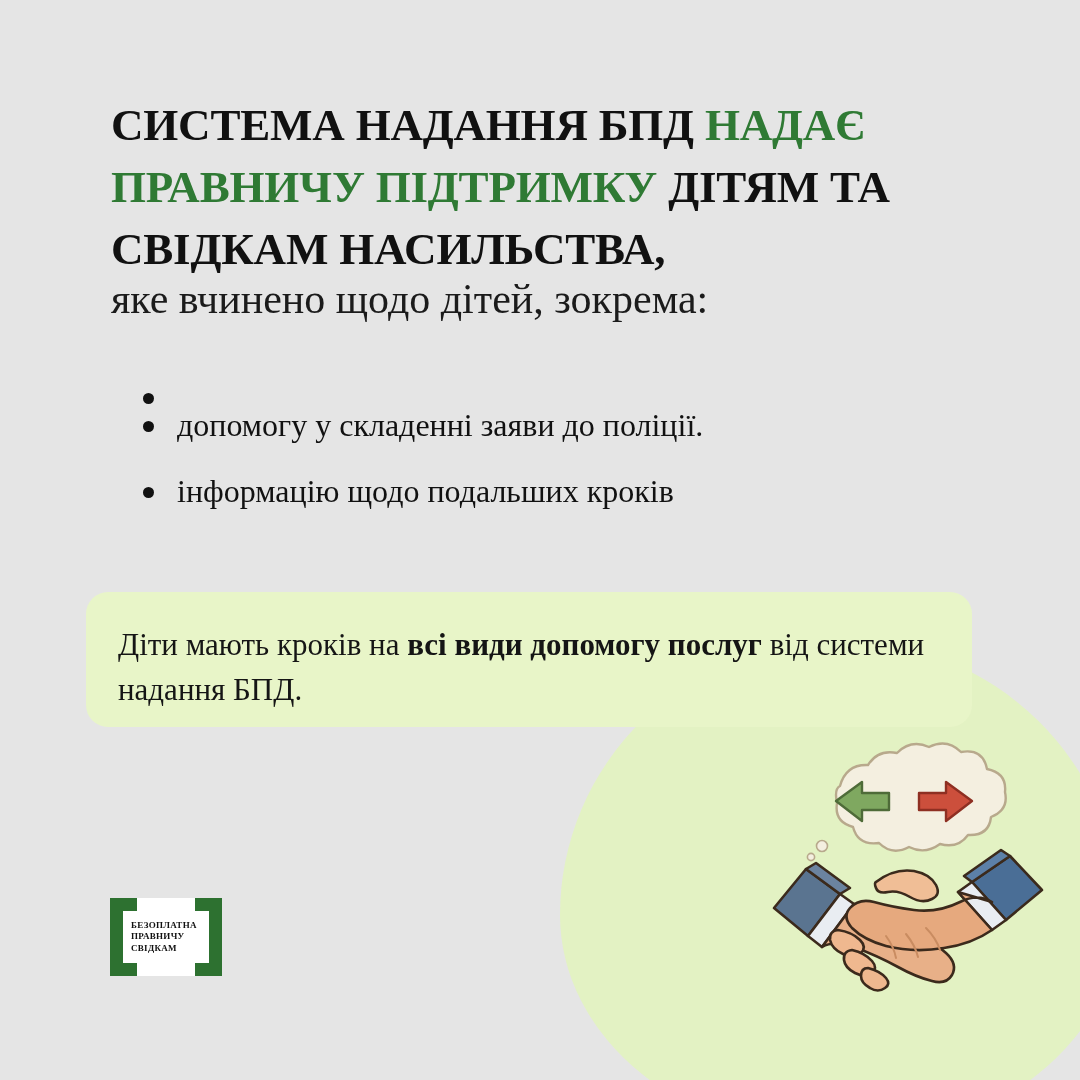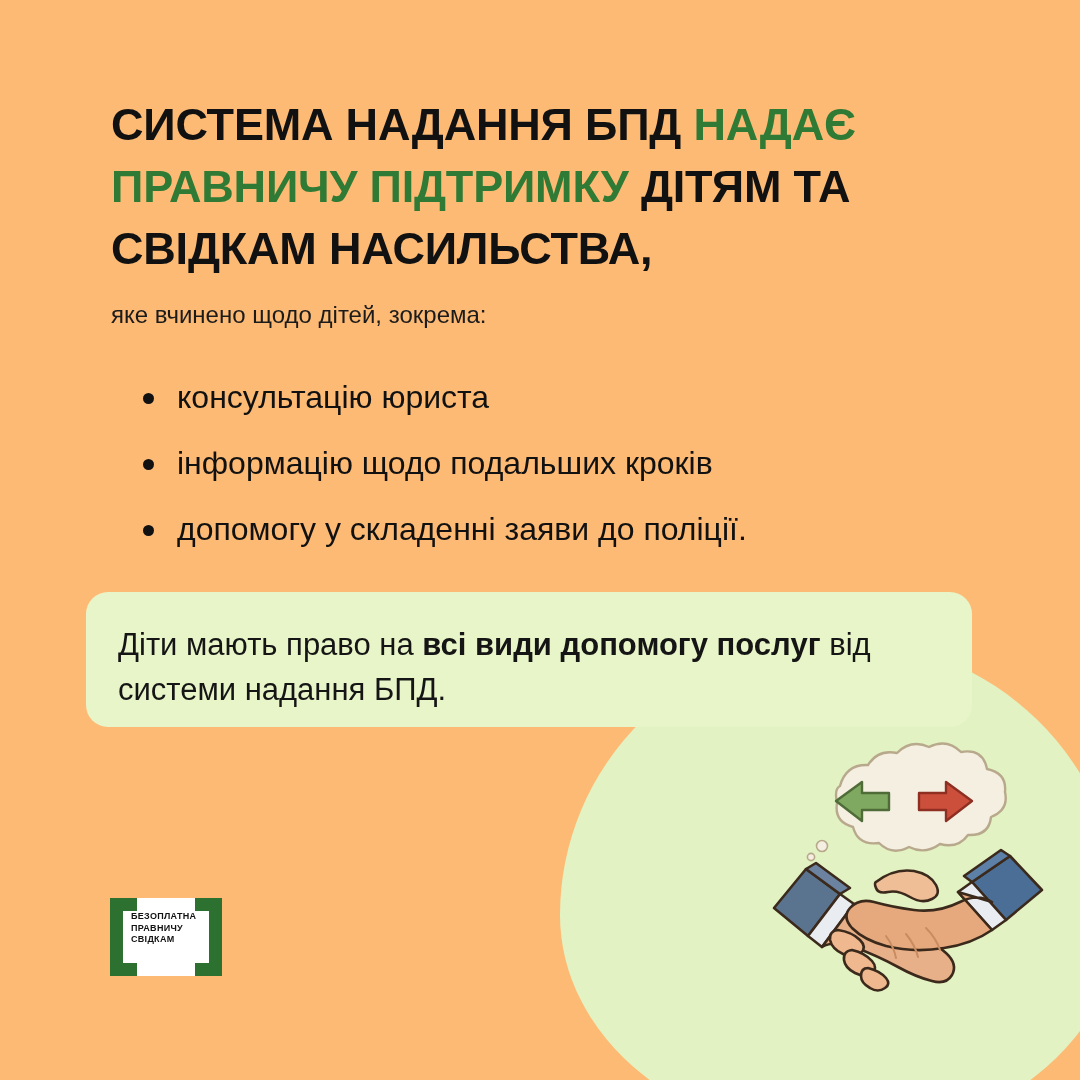--- a/index.html
+++ b/index.html
@@ -7,22 +7,23 @@
   html, body {
     width:1080px; height:1080px;
     background:#ffffff;
     font-family:"Liberation Sans", sans-serif;
     overflow:hidden;
   }
 
   #poster {
     position:relative;
     width:1080px; height:1080px;
-    background:#fdba74;
+    background:#e5e5e5;
     overflow:hidden;
+    font-family:Liberation Serif, serif;
   }
 
   
   .blob {
     position:absolute;
     right:-40px;
     bottom:-60px;
     width:560px;
     height:500px;
     background:#E3F2C3;
@@ -41,23 +42,23 @@
     font-weight:700;
     line-height:62px;
     letter-spacing:-0.2px;
     color:#111111;
     text-transform:uppercase;
   }
   .headline .hl { color:#2F7A34; }
 
   .subhead {
     position:absolute;
-    left:111px; top:292px;
+    left:111px; top:276px;
     width:880px;
-    font-size:24px;
+    font-size:42px;
     font-weight:400;
     line-height:46px;
     color:#1b1b1b;
   }
 
   
   .bullets {
     position:absolute;
     left:140px; top:378px;
     width:850px;
@@ -116,20 +117,21 @@
   }
   .logo .notch-top { top:0; }
   .logo .notch-bottom { bottom:0; }
   .logo .plate {
     position:absolute;
     left:13px; top:13px;
     width:86px; height:52px;
     background:#ffffff;
     display:flex;
     flex-direction:column;
+    justify-content:center;
     padding-left:8px;
   }
   .logo .plate span {
     display:block;
     font-size:9px;
     font-weight:700;
     line-height:11.5px;
     letter-spacing:0.3px;
     color:#111111;
   }
@@ -152,34 +154,33 @@
 
   <div class="content">
 
     <h1 class="headline"><span>СИСТЕМА НАДАННЯ БПД </span><span class="hl">НАДАЄ ПРАВНИЧУ ПІДТРИМКУ</span><span> ДІТЯМ ТА СВІДКАМ НАСИЛЬСТВА,</span></h1>
 
     <p class="subhead">яке вчинено щодо дітей, зокрема:</p>
 
     <ul class="bullets">
       <li>
         <span class="dot"></span>
-        <span>консультацію юриста</span>
+      </li>
+      <li>
+        <span class="dot"></span>
+        <span>допомогу у складенні заяви до поліції.</span>
       </li>
       <li>
         <span class="dot"></span>
         <span>інформацію щодо подальших кроків</span>
       </li>
-      <li>
-        <span class="dot"></span>
-        <span>допомогу у складенні заяви до поліції.</span>
-      </li>
     </ul>
 
     <div class="callout">
-      <p><span>Діти мають право на </span><b>всі види допомогу послуг</b><span> від системи надання БПД.</span></p>
+      <p><span>Діти мають кроків на </span><b>всі види допомогу послуг</b><span> від системи надання БПД.</span></p>
     </div>
 
     <div class="logo">
       <div class="frame"></div>
       <div class="notch-top"></div>
       <div class="notch-bottom"></div>
       <div class="plate">
         <span>БЕЗОПЛАТНА</span>
         <span>ПРАВНИЧУ</span>
         <span>СВІДКАМ</span>

